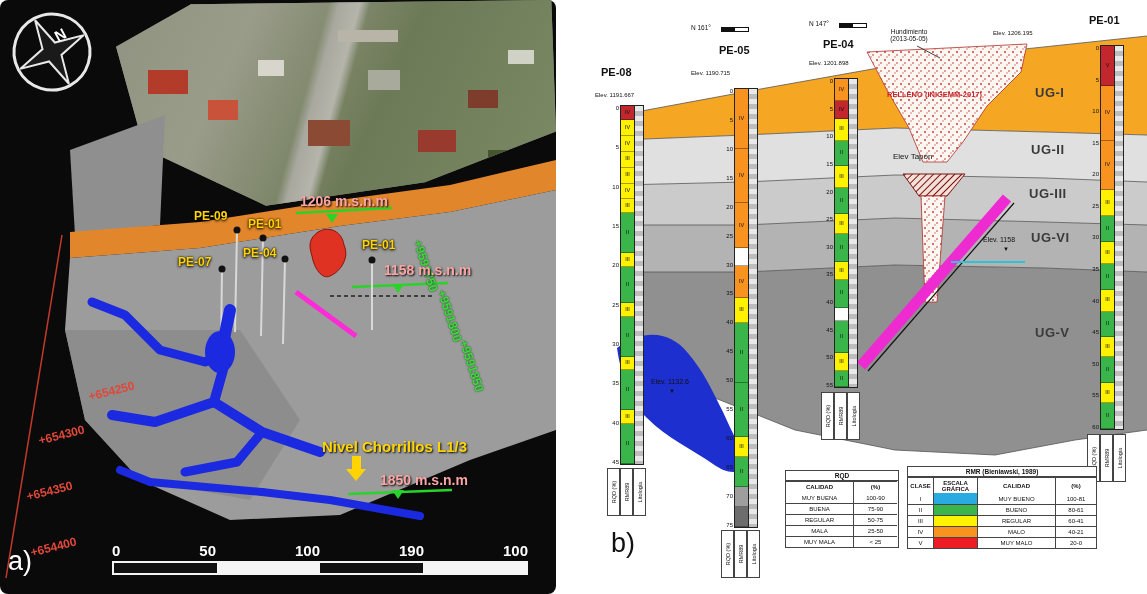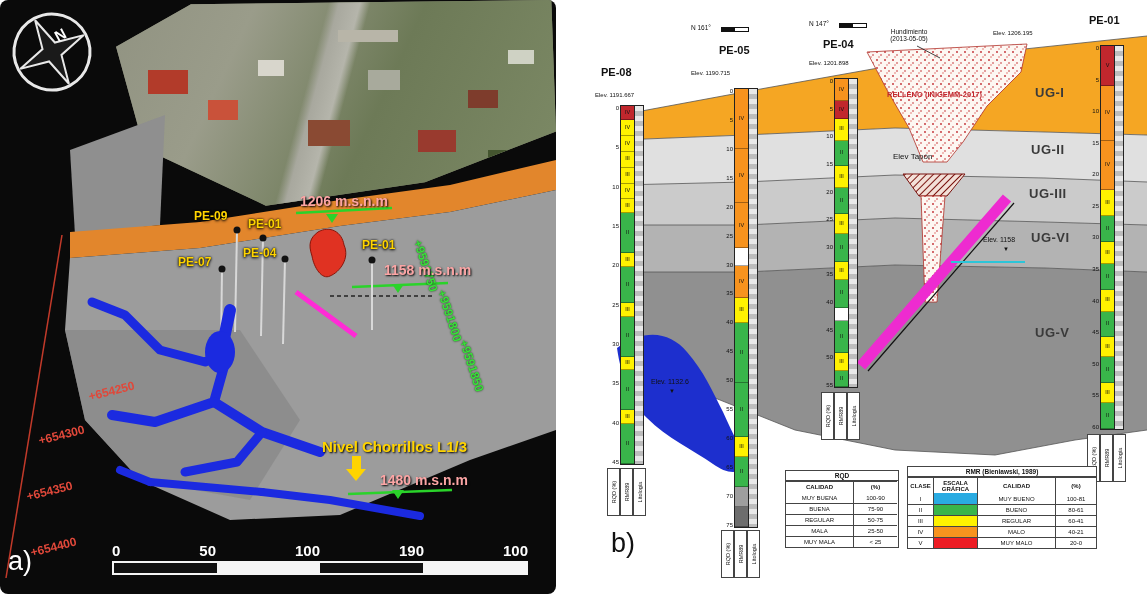--- a/index.html
+++ b/index.html
@@ -150,21 +150,21 @@
   <div class="pe-label" style="left:194px;top:209px;">PE-09</div>
   <div class="pe-label" style="left:248px;top:217px;">PE-01</div>
   <div class="pe-label" style="left:178px;top:255px;">PE-07</div>
   <div class="pe-label" style="left:243px;top:246px;">PE-04</div>
   <div class="pe-label" style="left:362px;top:238px;">PE-01</div>
 
   <div class="elev-label" style="left:300px;top:193px;">1206 m.s.n.m</div>
   <span class="tri-green" style="left:326px;top:214px;"></span>
   <div class="elev-label" style="left:384px;top:262px;">1158 m.s.n.m</div>
   <span class="tri-green" style="left:392px;top:284px;"></span>
-  <div class="elev-label" style="left:380px;top:472px;">1480 m.s.n.m</div>
+  <div class="elev-label" style="left:380px;top:472px;">1850 m.s.n.m</div>
   <span class="tri-green" style="left:392px;top:490px;"></span>
 
   <div class="nivel-label">Nivel Chorrillos L1/3</div>
   <span class="arrow-shaft"></span>
   <span class="arrow-head"></span>
 
   <div class="coord-green" style="left:424px;top:238px;">+9591750</div>
   <div class="coord-green" style="left:448px;top:288px;">+9591800</div>
   <div class="coord-green" style="left:470px;top:338px;">+9591850</div>
   <div class="coord-red" style="left:88px;top:384px;">+654250</div>

